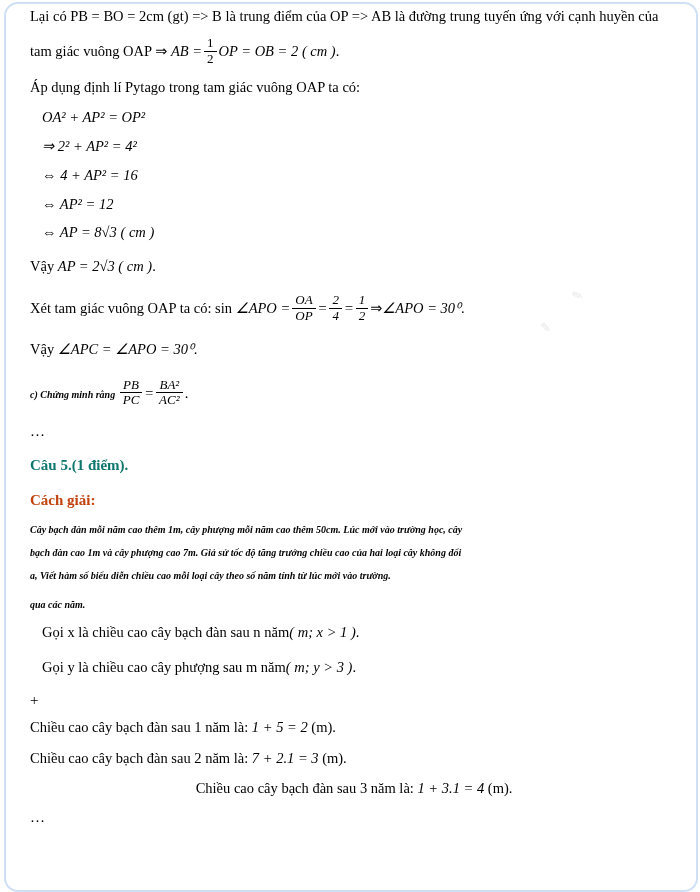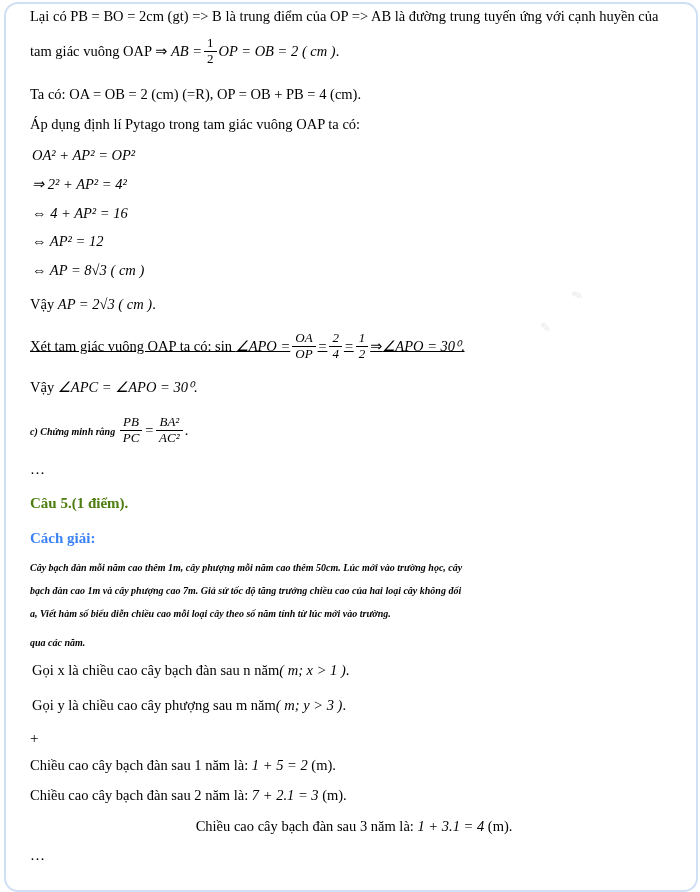--- a/index.html
+++ b/index.html
@@ -33,43 +33,43 @@
     border-radius: 14px;
     pointer-events: none;
   }
   .line {
     font-size: 14.5px;
     line-height: 1.5;
     margin: 0 0 9px 0;
     white-space: nowrap;
   }
   .line.wrap { white-space: normal; }
-  .indent { margin-left: 2px; }
+  .indent { margin-left: 12px; }
   .math { font-family: "Liberation Serif", serif; font-style: italic; }
   
   .frac {
     display: inline-flex;
     flex-direction: column;
     vertical-align: middle;
     text-align: center;
     font-size: 13px;
     line-height: 1.15;
     margin: 0 2px;
     position: relative;
     top: -1px;
   }
   .frac .num { padding: 0 3px; border-bottom: 1px solid #000; }
   .frac .den { padding: 0 3px; }
   .red-bold {
-    color: #4d7c0f;
+    color: #0f766e;
     font-weight: bold;
     font-size: 15px;
   }
   .blue-bold {
-    color: #3b82f6;
+    color: #c2410c;
     font-weight: bold;
     font-size: 15px;
   }
   .bold-italic {
     font-weight: bold;
     font-style: italic;
     font-size: 10px;
   }
   .dots { font-size: 15px; letter-spacing: 1px; margin: 0 0 10px 0; }
   .plus { font-size: 15px; margin: 0 0 8px 0; }
@@ -96,23 +96,20 @@
 
   <p class="line">
     <span>tam giác vuông OAP </span><span>⇒</span>
     <span class="math">AB =</span><span class="frac">
         <span class="num">1</span>
         <span class="den">2</span>
       </span><span class="math">OP = OB = 2</span>
     <span class="math">( cm )</span><span>.</span>
   </p>
 
-  <p class="line" style="margin-top:16px;">
-    <span>Ta có: OA = OB = 2 (cm) (=R), OP = OB + PB = 4 (cm).</span>
-  </p>
 
   <p class="line">
     <span>Áp dụng định lí Pytago trong tam giác vuông OAP ta có:</span>
   </p>
 
   <p class="line math indent" style="margin-bottom:7px;">
     <span>OA² + AP² = OP²</span>
   </p>
   <p class="line math indent" style="margin-bottom:7px;">
     <span>⇒ 2² + AP² = 4²</span>
@@ -124,21 +121,21 @@
     <span>⇔ AP² = 12</span>
   </p>
   <p class="line math indent" style="margin-bottom:12px;">
     <span>⇔ AP = 8√3 ( cm )</span>
   </p>
 
   <p class="line" style="margin-bottom:16px;">
     <span>Vậy </span><span class="math">AP = 2√3 ( cm )</span><span>.</span>
   </p>
 
-  <p class="line" style="margin-bottom:14px;text-decoration:underline;">
+  <p class="line" style="margin-bottom:14px;">
     <span>Xét tam  giác vuông OAP ta có:  sin </span><span class="math">∠APO =</span><span class="frac">
         <span class="num math">OA</span>
         <span class="den math">OP</span>
       </span><span class="math">=</span><span class="frac">
         <span class="num math">2</span>
         <span class="den math">4</span>
       </span><span class="math">=</span><span class="frac">
         <span class="num math">1</span>
         <span class="den math">2</span>
       </span><span>⇒</span><span class="math">∠APO = 30⁰</span><span>.</span>

